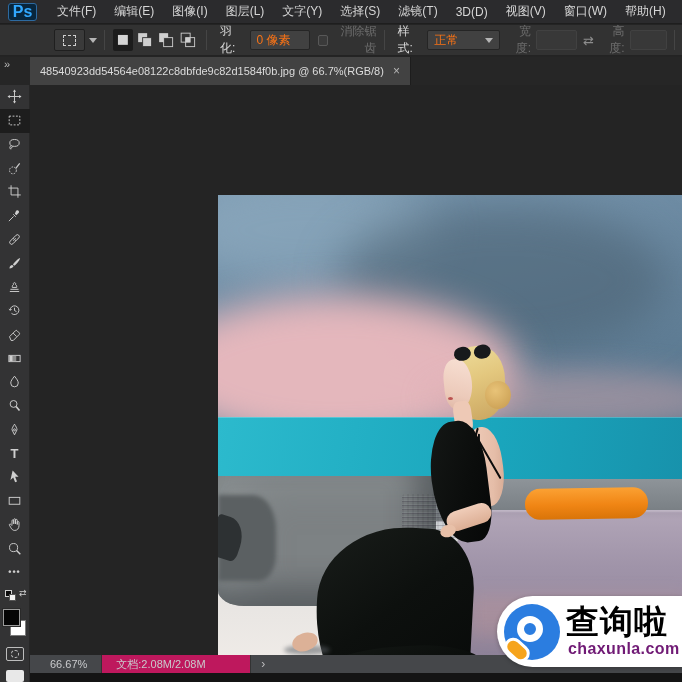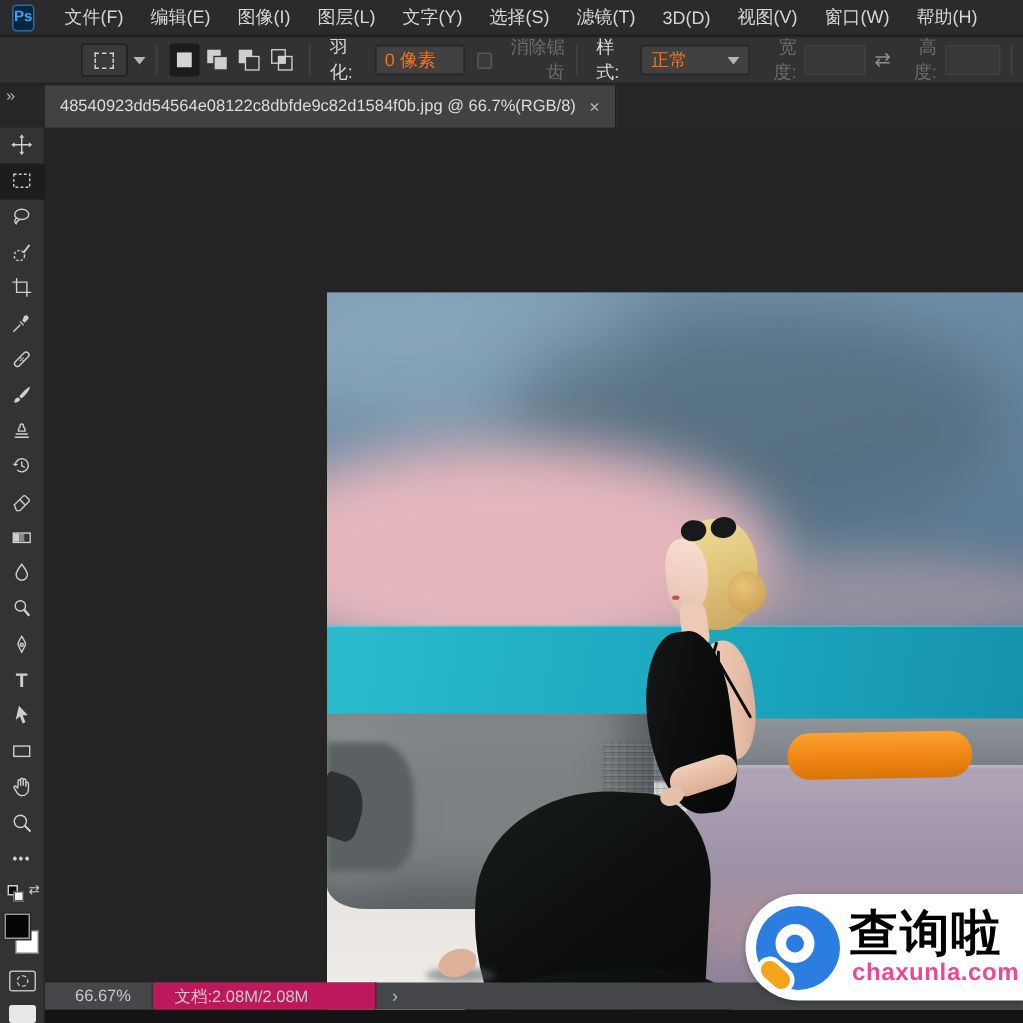--- a/index.html
+++ b/index.html
@@ -6,22 +6,22 @@
   html,body { width:682px; height:682px; }
   body {
     position:relative; overflow:hidden; background:#242424;
     font-family:"Liberation Sans","DejaVu Sans",sans-serif;
     -webkit-font-smoothing:antialiased;
   }
   
   .menubar{ position:absolute; left:0; top:0; width:682px; height:24px;
     background:#2b2b2d; display:flex; align-items:center; z-index:30;
     border-bottom:1px solid #1e1e1e;}
-  .ps-badge{ width:15px; height:18px; margin:0 11px 0 8px; background:#08263d;
-    border:1px solid #2d6aa0; border-radius:3px; color:#31a8ff; font-size:10px;
+  .ps-badge{ width:29px; height:18px; margin:0 11px 0 8px; background:#08263d;
+    border:1px solid #2d6aa0; border-radius:3px; color:#31a8ff; font-size:16px;
     font-weight:bold; display:flex; align-items:center; justify-content:center;}
   .menu-item{ color:#d6d6d6; font-size:12px; padding:0 9px; height:24px;
     display:flex; align-items:center; cursor:default;}
   
   .optionsbar{ position:absolute; left:0; top:25px; width:682px; height:31px;
     background:#323232; display:flex; align-items:center; z-index:30;
     border-bottom:1px solid #232323; font-size:12px; color:#d8d8d8;padding-left:44px;}
   .preset-box{ width:34px; height:22px; margin-left:10px; border:1px solid #1f1f1f;
     background:#3a3a3a; border-radius:2px; display:flex; align-items:center;
     justify-content:center;}
@@ -182,21 +182,21 @@
   .wm-disc{ position:absolute; left:0; top:0; width:56px; height:56px;
     border-radius:50%; background:#2b7de0;}
   .wm-ring{ position:absolute; left:13px; top:12px; width:26px; height:26px;
     border-radius:50%; border:7px solid #ffffff;}
   .wm-handle{ position:absolute; left:2px; top:40px; width:22px; height:12px;
     border-radius:7px; background:#f6a41c; transform:rotate(42deg);
     box-shadow:0 0 0 3px #ffffff;}
   .wm-text{ margin-left:6px; display:flex; flex-direction:column; align-items:flex-start;}
   .wm-title{ font-size:33px; font-weight:700; color:#000; line-height:1.05;
     letter-spacing:1px; white-space:nowrap;}
-  .wm-domain{ font-size:16px; font-weight:700; color:#ec4899; letter-spacing:0.4px;
+  .wm-domain{ font-size:16px; font-weight:700; color:#701a75; letter-spacing:0.4px;
     margin-left:2px;}
   svg{ display:block; }
 </style>
 </head>
 <body>
 
 <div class="menubar">
   <div class="ps-badge">Ps</div>
   <div class="menu-item">文件(F)</div>
   <div class="menu-item">编辑(E)</div>

